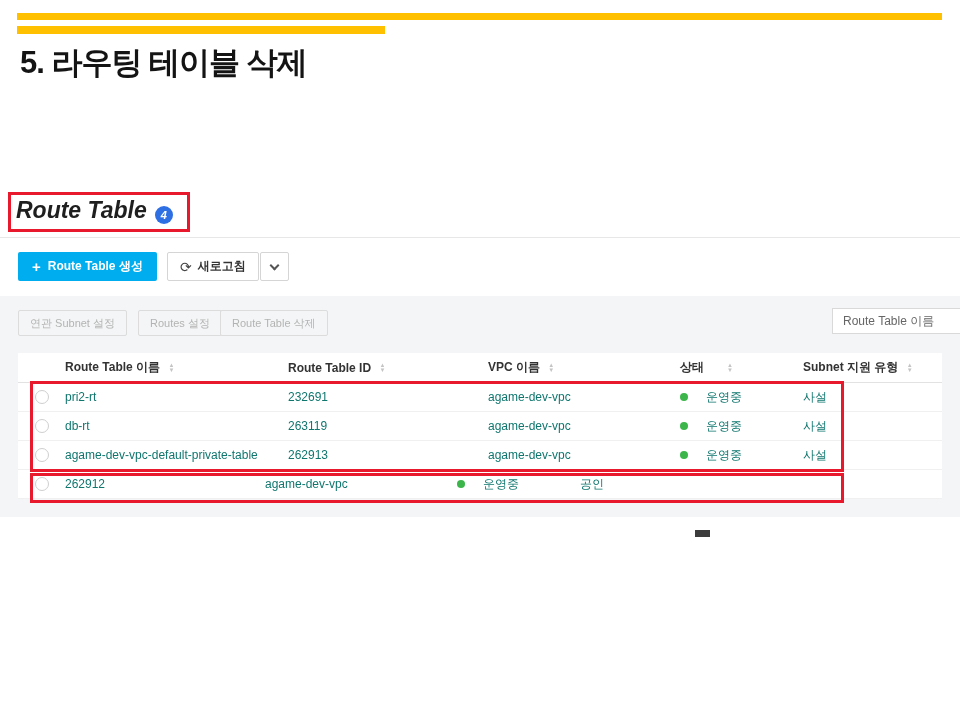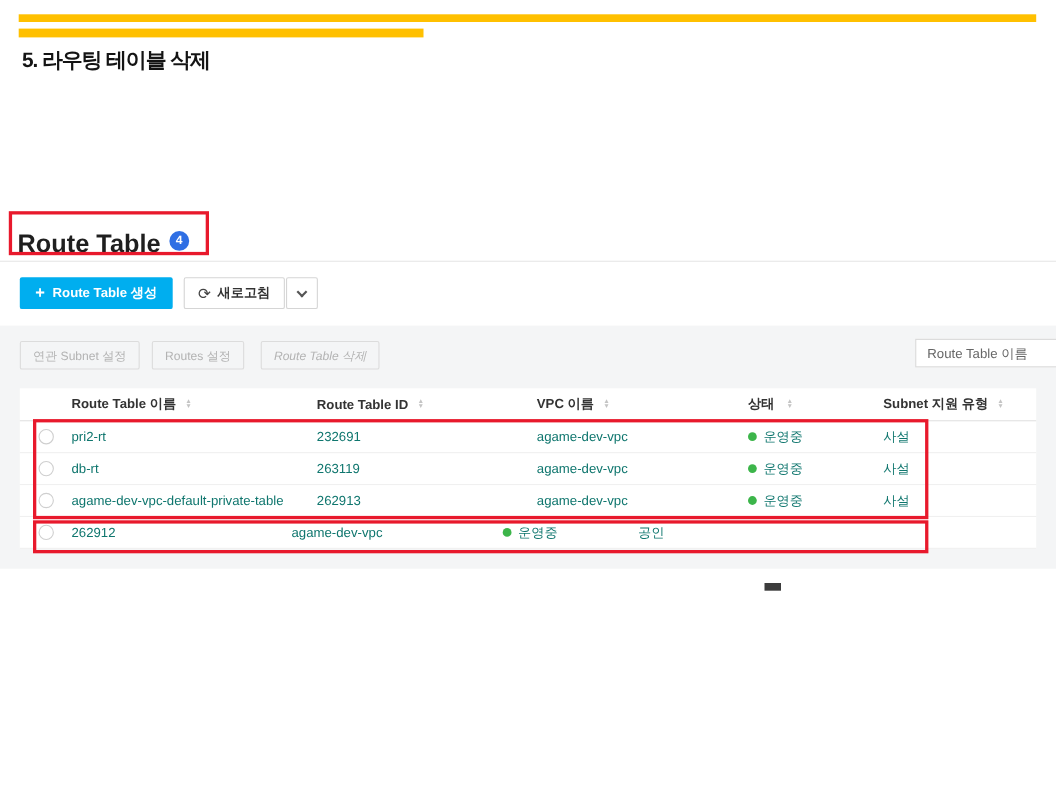--- a/index.html
+++ b/index.html
@@ -5,27 +5,27 @@
   * { margin:0; padding:0; box-sizing:border-box; }
   body { background:#888; }
   .slide {
     position:relative; width:960px; height:720px; background:#ffffff;
     font-family:"Liberation Sans", sans-serif; overflow:hidden; margin:0 auto;
   }
   
   .bar-top  { position:absolute; left:17px; top:13px; width:925px; height:7px; background:#ffc000; }
   .bar-sub  { position:absolute; left:17px; top:26px; width:368px; height:8px; background:#ffc000; }
   .slide-title {
-    position:absolute; left:20px; top:42px; font-size:19px; font-weight:bold;
+    position:absolute; left:20px; top:42px; font-size:31px; font-weight:bold;
     color:#141414; letter-spacing:-1px;
   }
   
   .rt-heading {
-    position:absolute; left:16px; top:208px; display:flex; align-items:flex-start; gap:8px;
-    font-size:23px; font-weight:bold; color:#1f1f1f;
+    position:absolute; left:16px; top:197px; display:flex; align-items:flex-end; gap:8px;
+    font-size:23px; font-weight:bold; color:#1f1f1f;font-style:italic;
   }
   .count-badge {
     width:18px; height:18px; border-radius:50%; background:#2f6fe4; color:#fff;
     font-size:11px; font-weight:bold; display:flex; align-items:center; justify-content:center;
     margin-top:2px;
   }
   .hl-box { position:absolute; border:3px solid #e8192c; pointer-events:none; background:transparent; }
   .hl-heading { left:8px;  top:192px; width:182px; height:40px; }
   .hl-rows1   { left:30px; top:381px; width:814px; height:91px; }
   .hl-row4    { left:30px; top:473px; width:814px; height:30px; }
@@ -53,21 +53,21 @@
   .chev { width:7px; height:7px; border-right:2px solid #555; border-bottom:2px solid #555;
           transform:rotate(45deg); margin-top:-3px; }
 
   
   .panel { position:absolute; left:0; top:296px; width:960px; height:221px; background:#f4f5f6; }
   .btn-disabled {
     position:absolute; top:14px; height:24px; padding:12px 11px;
     background:#f4f5f6; border:1px solid #dcdcdc; border-radius:2px;
     color:#b3b3b3; font-size:11px; display:flex; align-items:center; cursor:default;
   }
-  .bd1 { left:18px; } .bd2 { left:138px; } .bd3 { left:237px;font-style:italic; }
+  .bd1 { left:18px; } .bd2 { left:138px; } .bd3 { left:220px; }
   .search-input {
     position:absolute; left:832px; top:12px; width:140px; height:26px;
     border:1px solid #d9d9d9; background:#fff; font-size:12px; padding:0 10px; color:#333;
     font-family:"Liberation Sans", sans-serif;
   }
   .search-input::placeholder { color:#666; }
 
   
   .table { position:absolute; left:18px; top:57px; width:924px; background:#fff; }
   .thead {
@@ -75,21 +75,21 @@
     border-bottom:1px solid #e2e2e2; font-weight:bold; font-size:12px; color:#333;
   }
   .trow {
     display:flex; height:29px; align-items:center;
     border-bottom:1px solid #f0f0f0; font-size:12px; color:#0f766e; cursor:pointer;
   }
   .col-check  { width:47px; display:flex; justify-content:center; }
   .col-name   { width:223px; }
   .col-id     { width:200px; }
   .col-vpc    { width:192px; }
-  .col-status { width:110px; display:flex; align-items:center; gap:6px; }
+  .col-status { width:110px; display:flex; align-items:center; gap:18px; }
   .col-subnet { flex:1;margin-left:13px; }
   .radio { width:14px; height:14px; border-radius:50%; border:1px solid #cfcfcf; background:#fff; }
   .dot   { width:8px; height:8px; border-radius:50%; background:#3cb54a; }
   .sort  { display:inline-flex; flex-direction:column; margin-left:5px;
            font-size:6px; line-height:5px; color:#c4c4c4; vertical-align:middle; }
 
   .pagination-mark { position:absolute; left:695px; top:530px; width:15px; height:7px; background:#3c3c3c; }
 </style>
 </head>
 <body>

